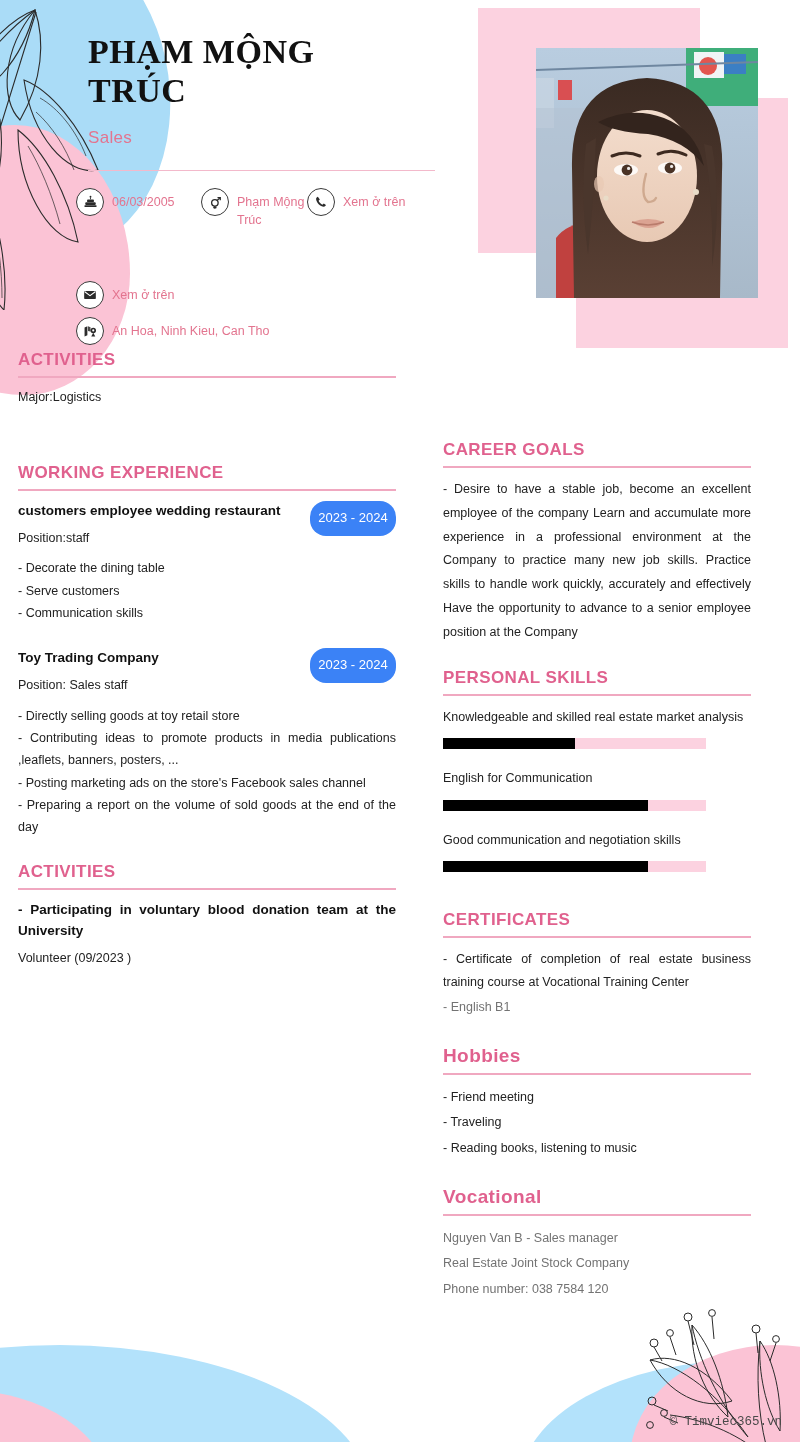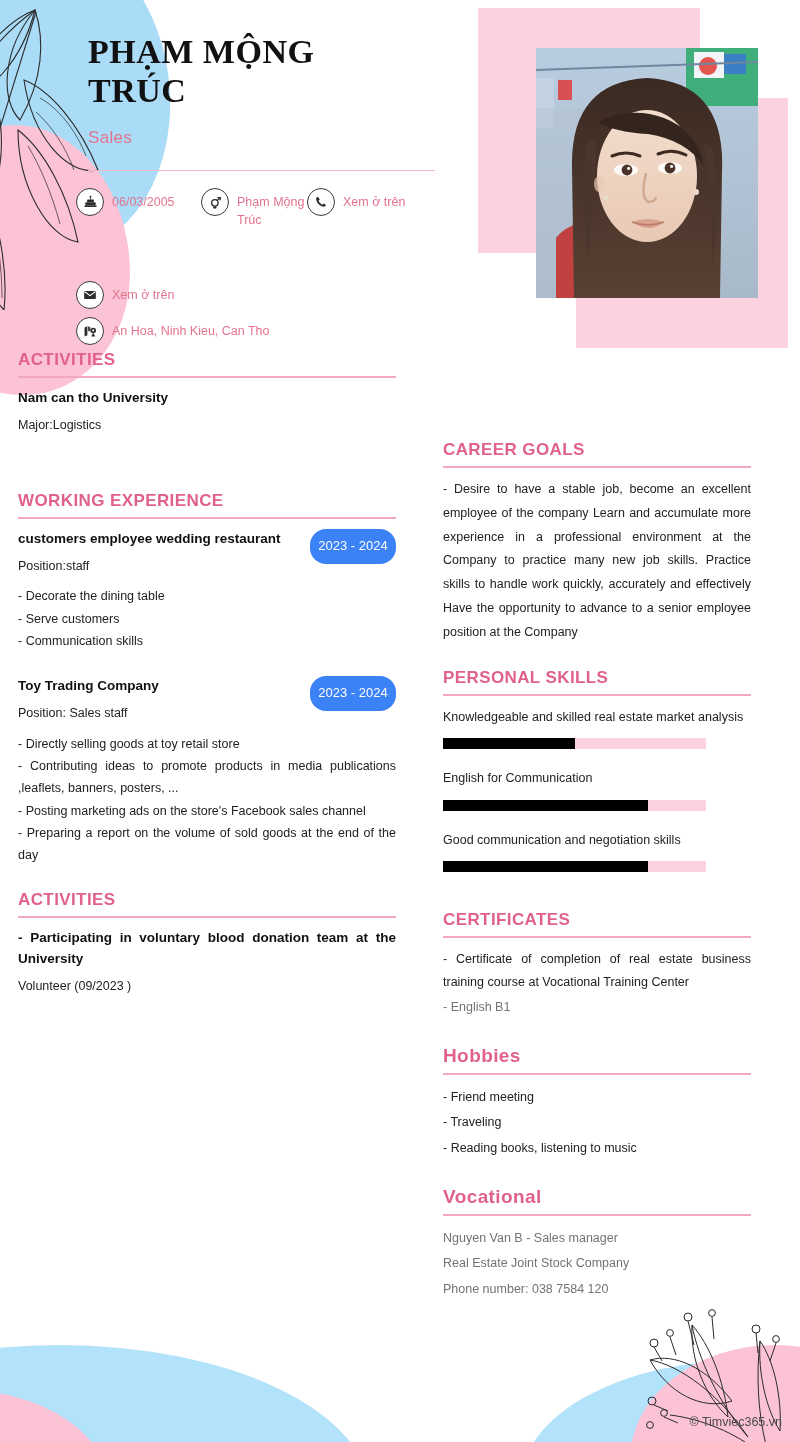--- a/index.html
+++ b/index.html
@@ -97,21 +97,21 @@
   .skill{margin-bottom:18px;}
   .skill-name{font-size:12.5px;color:#222;line-height:1.85;text-align:justify;margin:0 0 9px 0;}
   .bar{height:11px;background:#fcd2e0;width:263px;position:relative;}
   .bar > i{position:absolute;left:0;top:0;height:100%;background:#000;display:block;}
 
   .ref-line{font-size:12.5px;color:#737373;line-height:2.05;margin:0;}
   .hobby-line{font-size:12.5px;color:#222;line-height:2.05;margin:0;}
 
   .footer{
     position:absolute;right:18px;top:1415px;
-    font-family:Liberation Sans, sans-serif;font-size:12.5px;color:#4a4a4a;
+    font-family:Liberation Mono, monospace;font-size:12.5px;color:#4a4a4a;
   }
 </style>
 </head>
 <body>
 
 <div class="page">
 
   <div class="deco blob-blue-tl"></div>
   <div class="deco blob-pink-tl"></div>
   <svg class="deco leaf-tl" viewBox="0 0 270 330">
@@ -276,21 +276,20 @@
         <span class="c-txt wide">An Hoa, Ninh Kieu, Can Tho</span>
       </div>
     </div>
   </div>
 
   <div class="col-left">
 
     <section class="sec">
       <h2 class="sec-h">ACTIVITIES</h2>
       <div class="sec-rule"></div>
-      <p class="blk-title">Nam can tho University</p>
       <p class="blk-sub">Major:Logistics</p>
     </section>
 
     <div class="spacer-lg"></div>
 
     <section class="sec">
       <h2 class="sec-h">WORKING EXPERIENCE</h2>
       <div class="sec-rule"></div>
 
       <div class="job">

